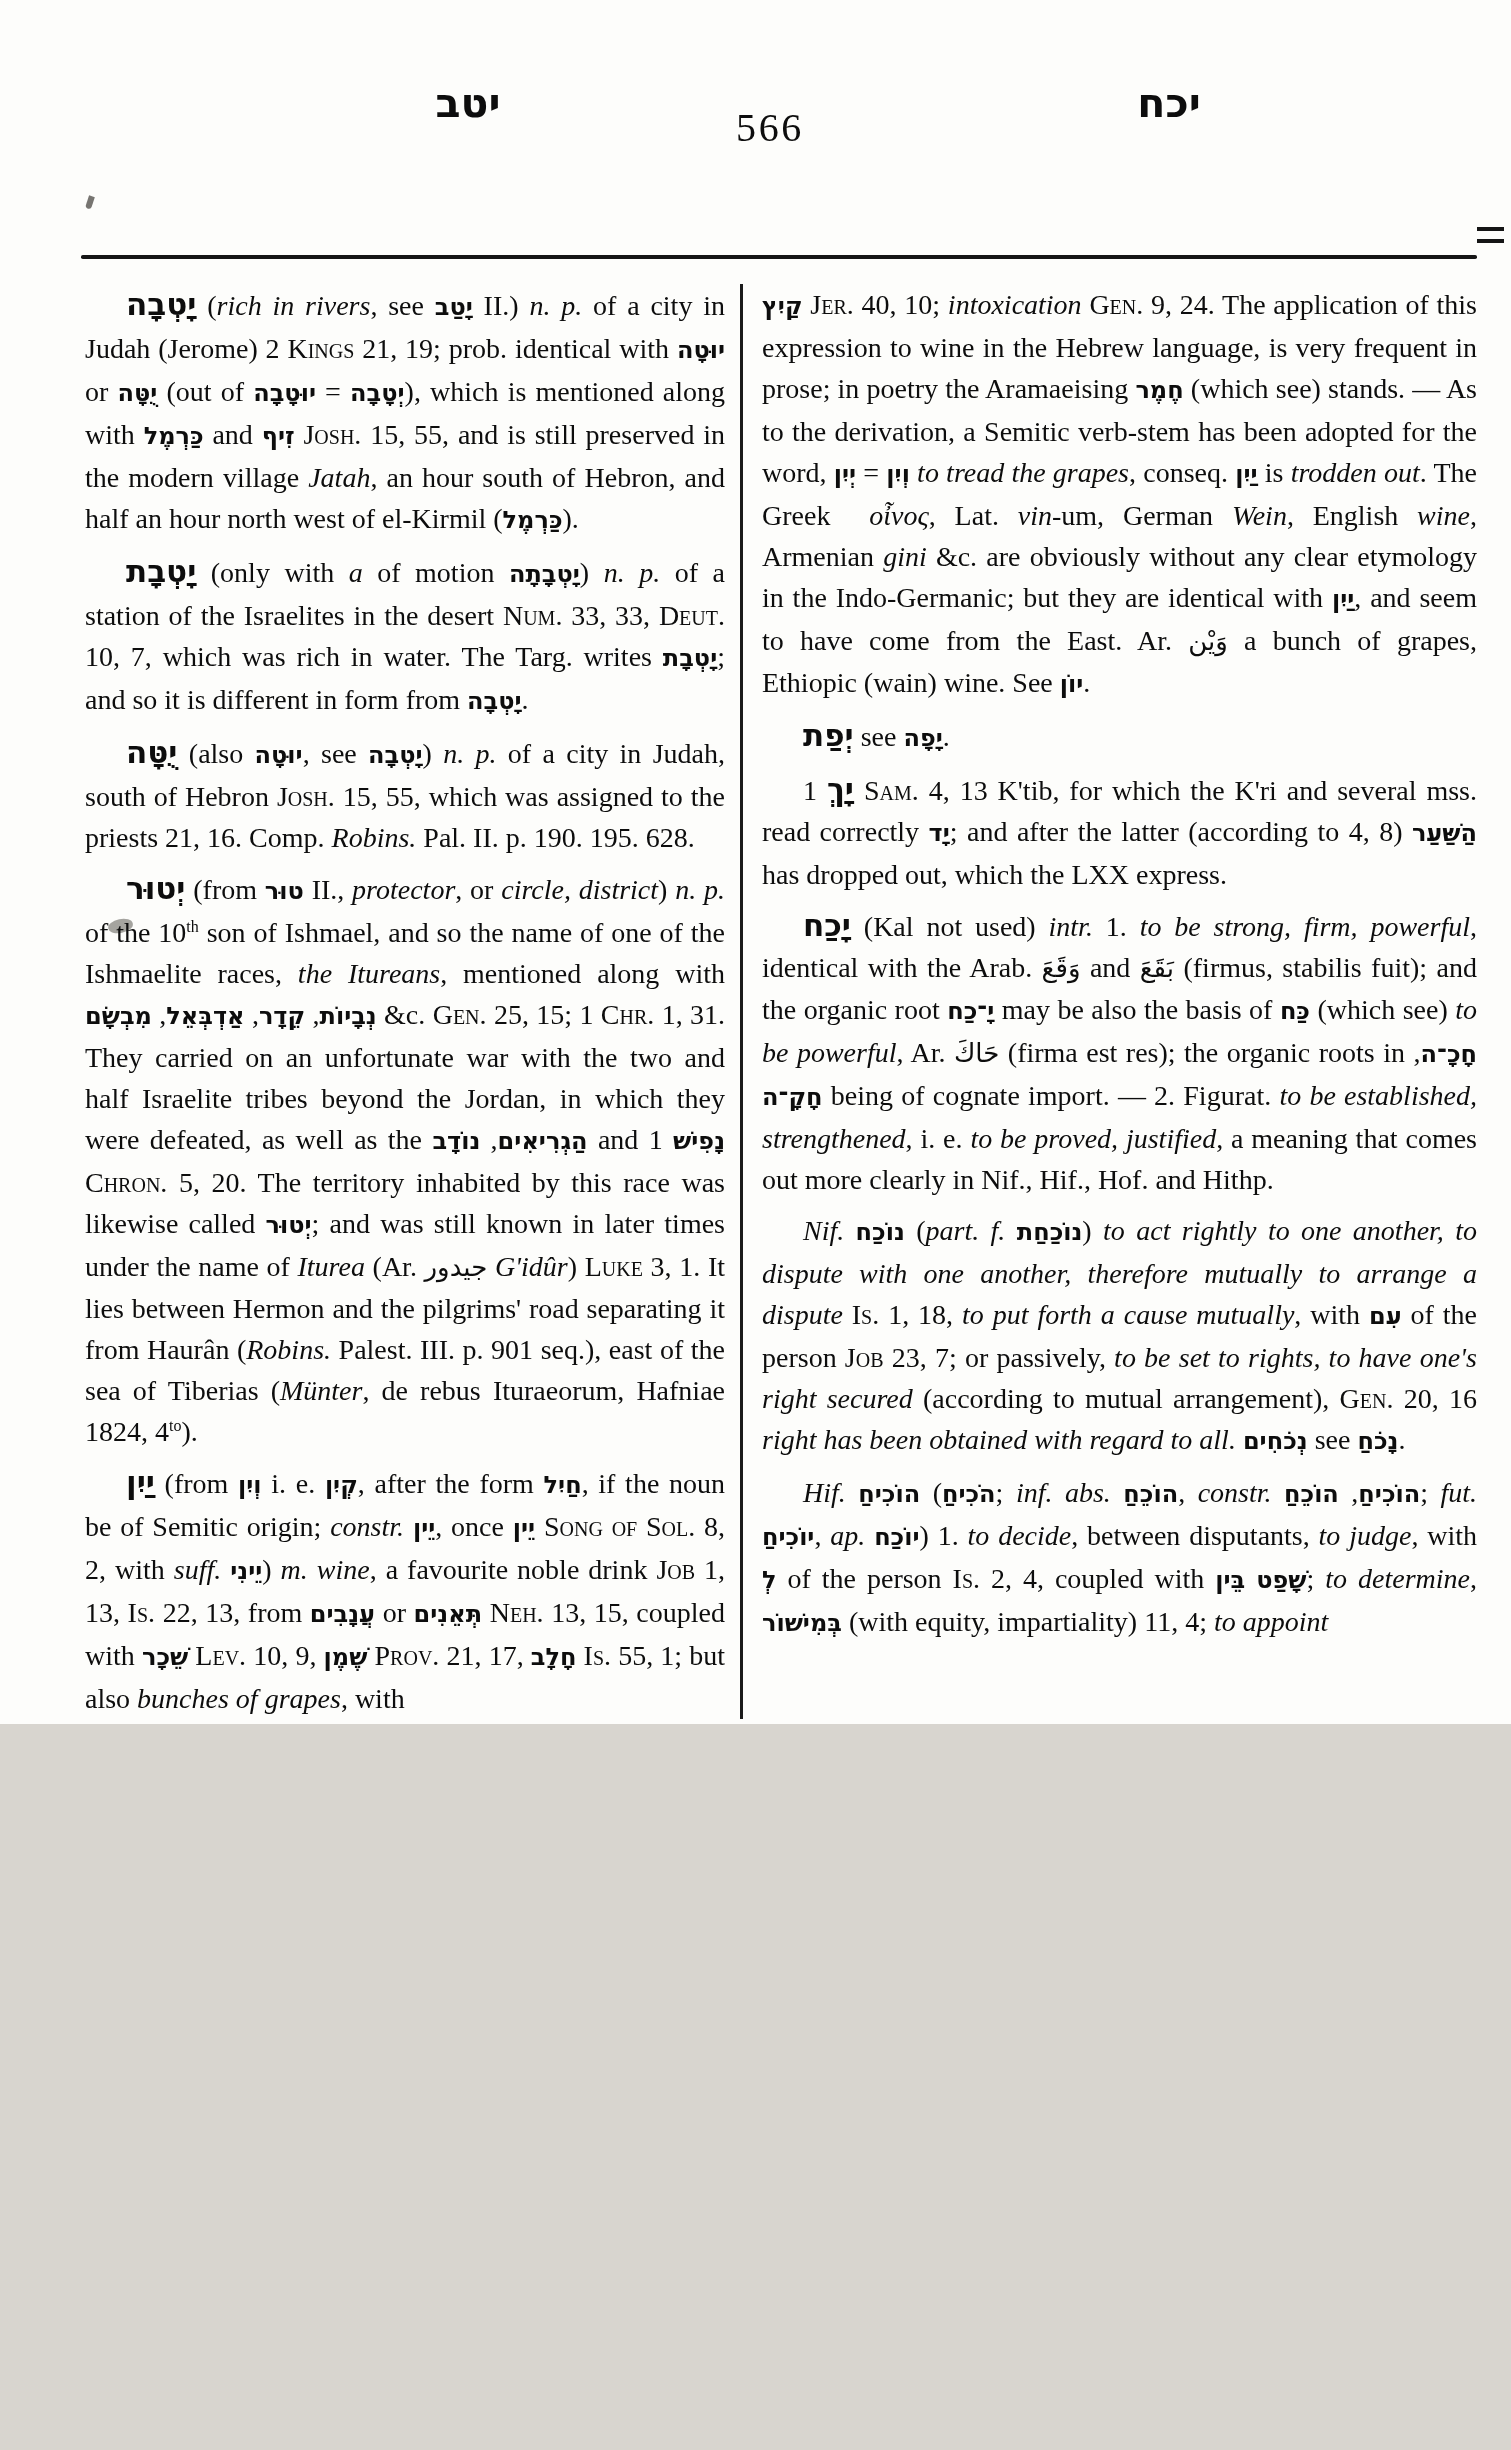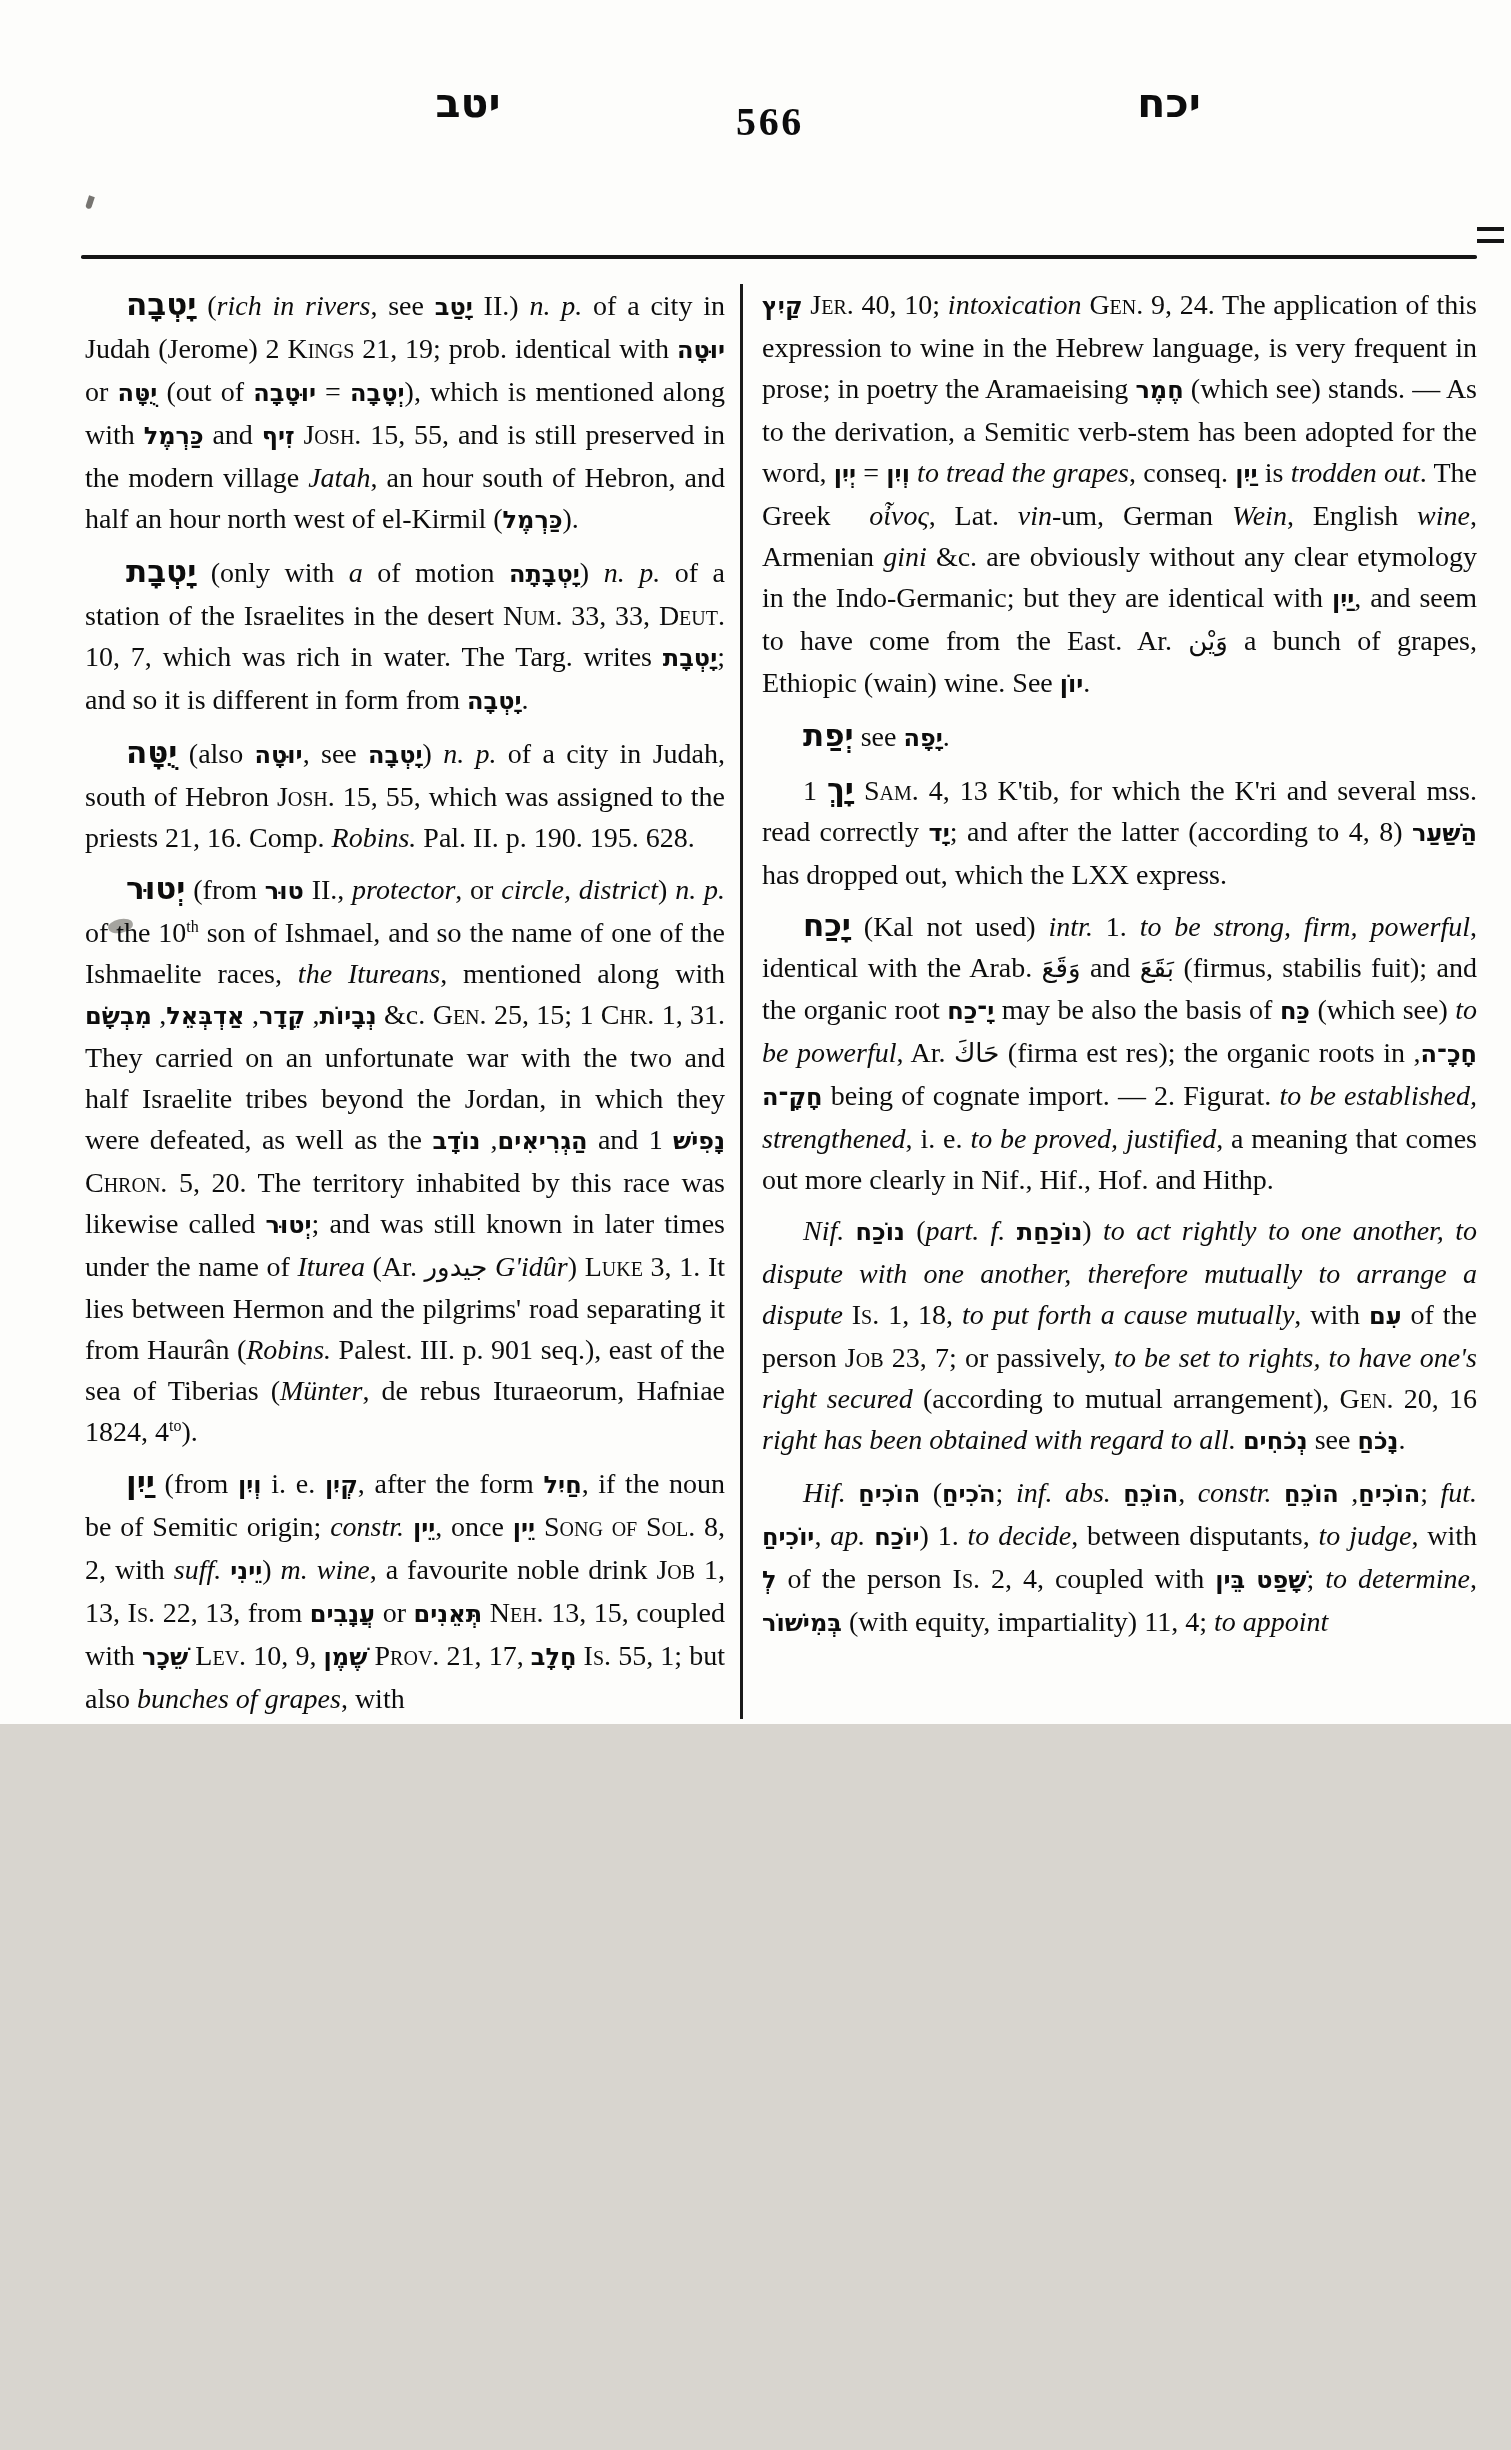--- a/index.html
+++ b/index.html
@@ -14,23 +14,23 @@
   }
   .guide-word {
     position:absolute; top:83px;
     font-family:"DejaVu Sans",sans-serif;
     font-weight:700; font-size:41px; line-height:1;
     transform:translateX(-50%);
   }
   .guide-left  { left:468px; }
   .guide-right { left:1169px; }
   .page-number {
-    position:absolute; top:102px; left:770px;
+    position:absolute; top:108px; left:770px;
     transform:translateX(-50%);
-    font-size:40px; line-height:1; letter-spacing:2.7px;font-weight:bold;
+    font-size:40px; line-height:1; letter-spacing:2.7px;
   }
   .head-rule {
     position:absolute; top:255px; left:81px; width:1396px; height:3.6px;
     background:#151515; border-radius:1.8px;
   }
   .rule-tick { position:absolute; left:1477px; width:27px; height:3.6px; background:#151515; }
   .rule-tick.t1 { top:227px; }
   .rule-tick.t2 { top:239px; }
   .columns {
     position:absolute; top:284px; left:85px; width:1392px;

